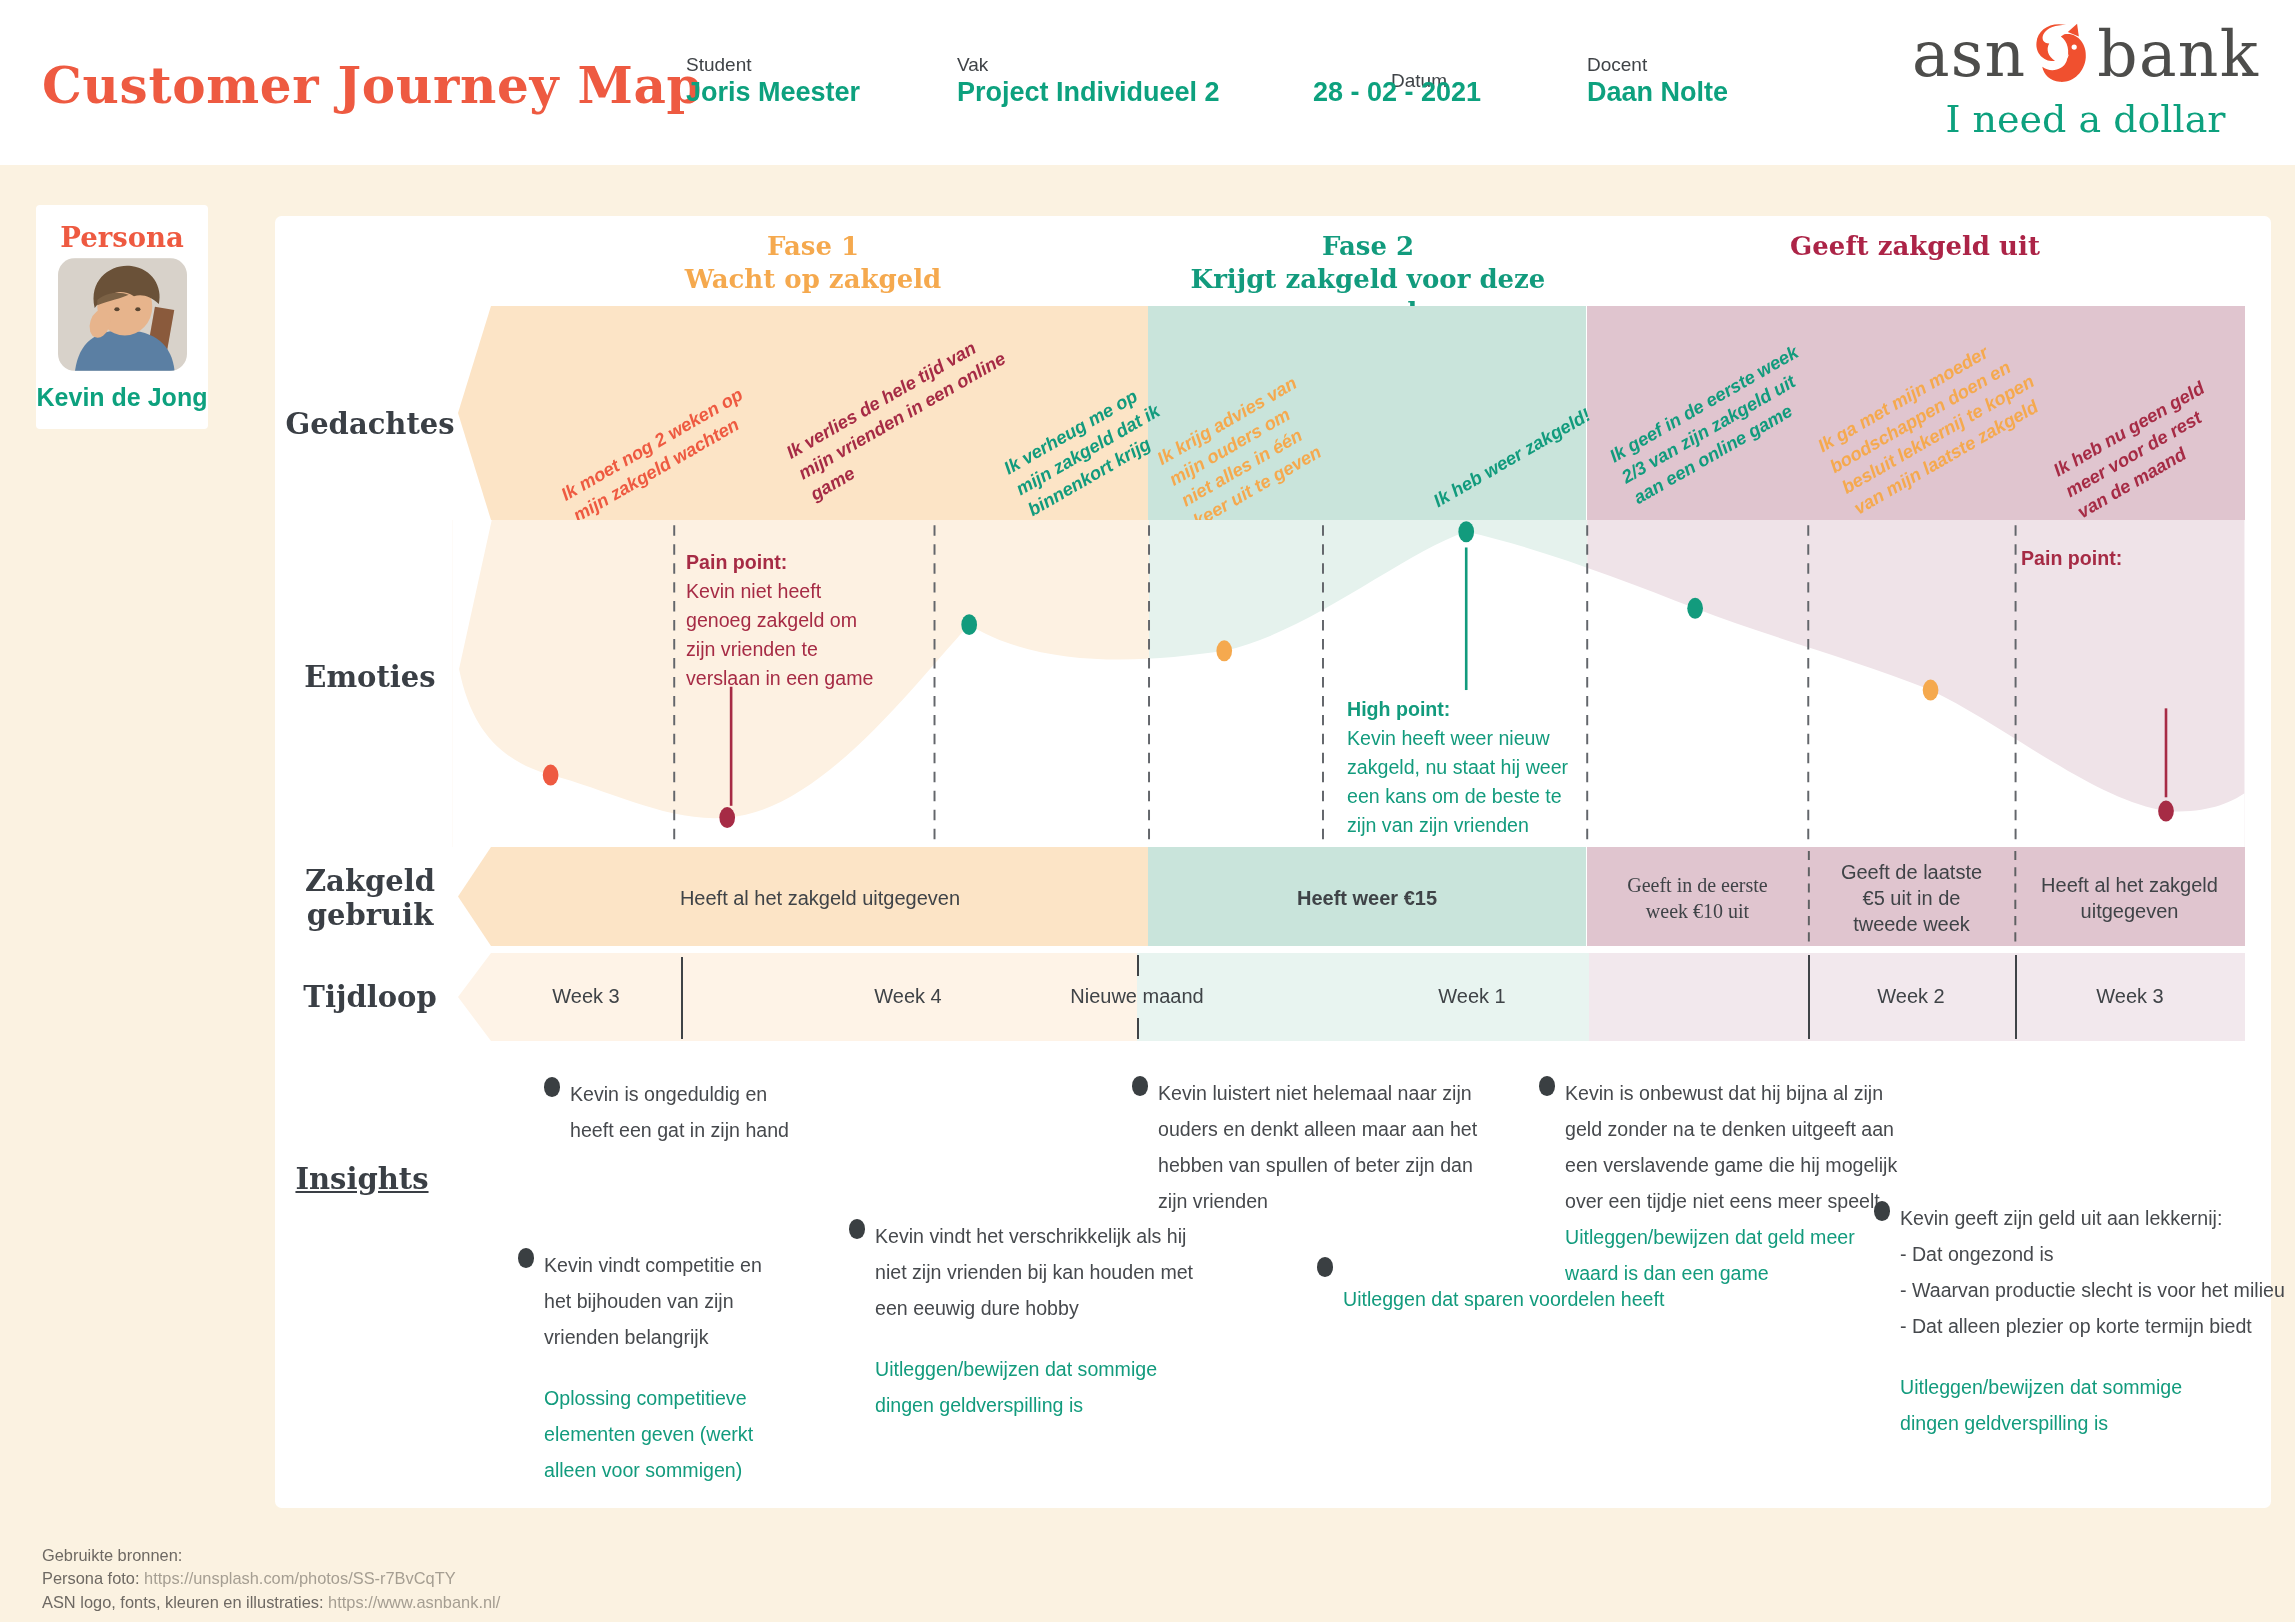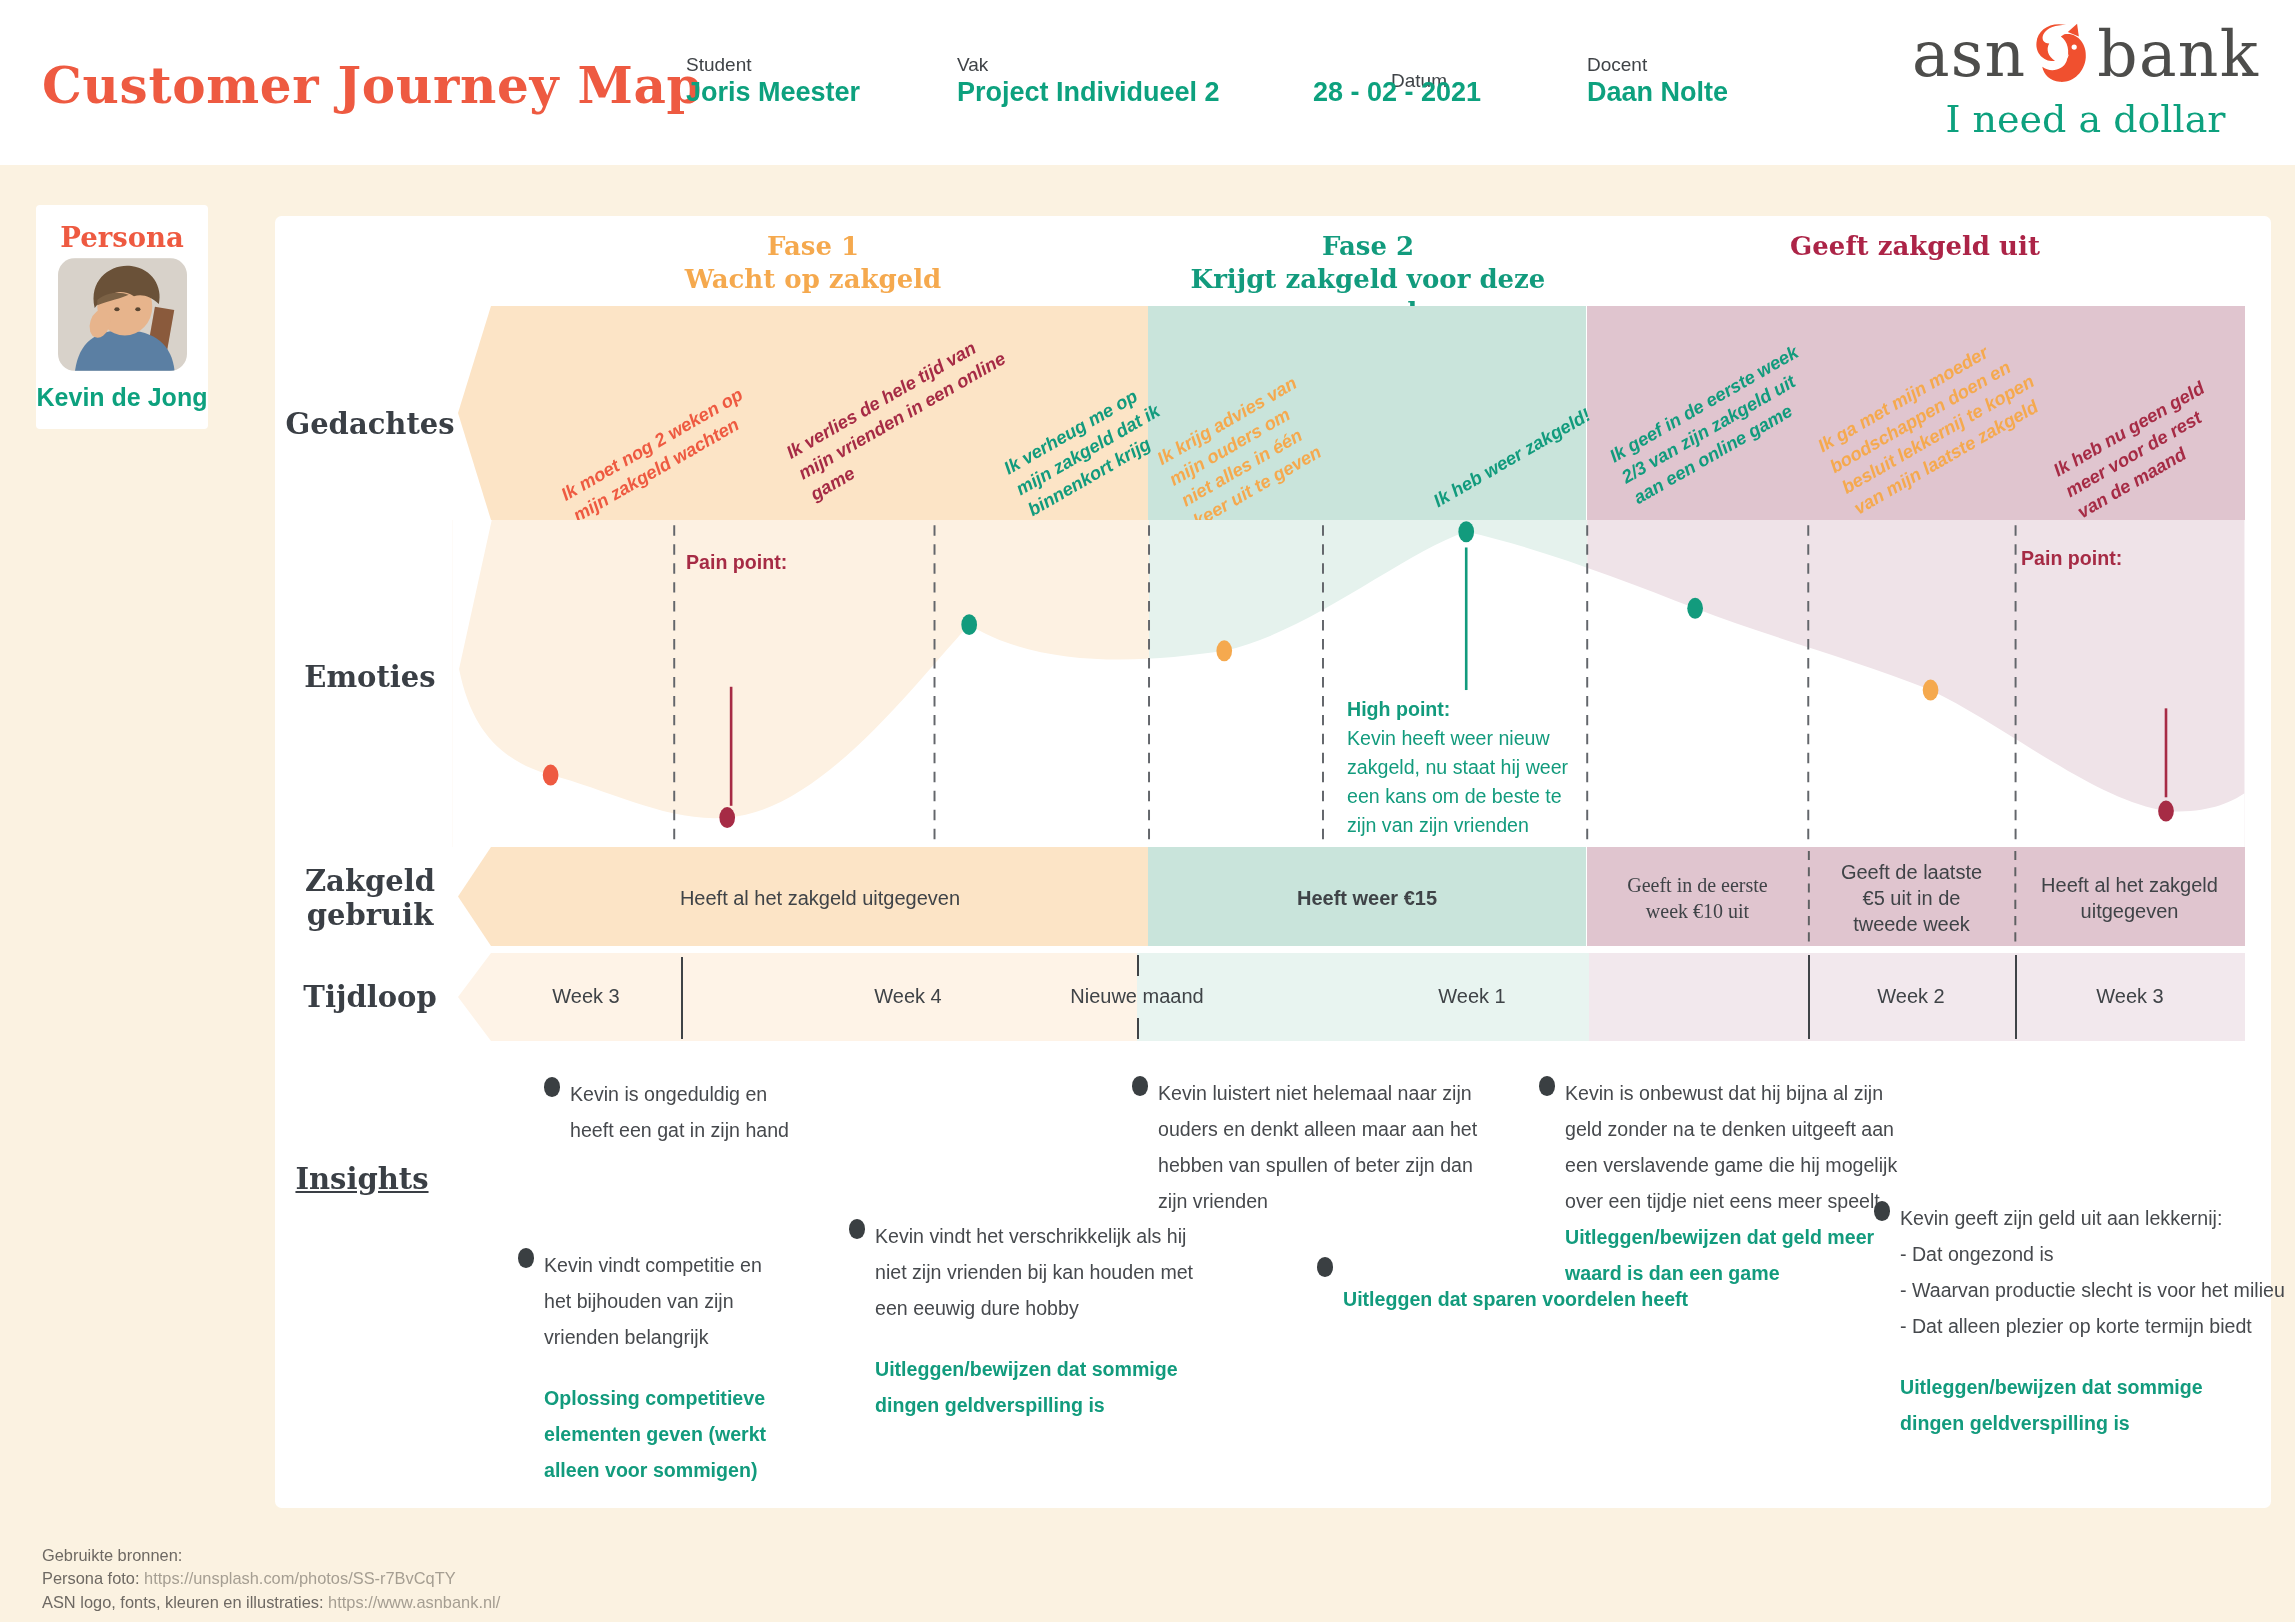--- a/index.html
+++ b/index.html
@@ -41,21 +41,21 @@
   .c-orange{color:#F5A94E;} .c-f3{color:#AC2447;}
   .note{position:absolute;font-size:19.6px;line-height:29px;}
   .note b{display:block;}
   .cell-text{position:absolute;font-size:20px;line-height:26px;color:#3F4347;text-align:center;}
   .tl-divider{position:absolute;width:2px;background:#3F4347;}
   .week-label{position:absolute;font-size:20px;color:#3F4347;text-align:center;transform:translateX(-50%);}
   
   .insight{position:absolute;}
   .insight .bullet{position:absolute;left:0;top:1.3px;width:15.7px;height:19.6px;border-radius:50%;background:#3A3F42;}
   .insight .itext{margin-left:26px;font-size:19.6px;line-height:36px;color:#46494D;}
-  .insight .isol{margin-left:26px;margin-top:25px;font-size:19.6px;line-height:36px;color:#129B7D;font-weight:bold;}
+  .insight .isol{margin-left:26px;margin-top:25px;font-size:19.6px;line-height:36px;color:#129B7D;}
   .insight .isol.tight{margin-top:0;}
   
   .footer-line{font-size:16.4px;color:#6E6963;}
   .footer-line .url{color:#A59E92;}
 </style>
 </head>
 <body>
 
 <div class="abs header-bar"></div>
 <div class="abs app-title">Customer Journey Map</div>
@@ -166,20 +166,21 @@
   <ellipse cx="790" cy="160" rx="12" ry="16" fill="#129B7D"></ellipse>
   <ellipse cx="1180" cy="200" rx="12" ry="16" fill="#F5A94E"></ellipse>
   <ellipse cx="1550" cy="18" rx="12" ry="16" fill="#129B7D"></ellipse>
   <ellipse cx="1900" cy="135" rx="12" ry="16" fill="#129B7D"></ellipse>
   <ellipse cx="2260" cy="260" rx="12" ry="16" fill="#F5A94E"></ellipse>
   <ellipse cx="2620" cy="445" rx="12" ry="16" fill="#A62B45"></ellipse>
 </svg>
 
 <div class="note c-crimson" style="left:686px;top:548px;width:222px;">
   <b>Pain point:</b>
+  <span>Kevin niet heeft<br>genoeg zakgeld om<br>zijn vrienden te<br>verslaan in een game</span>
 </div>
 <div class="note c-green" style="left:1347px;top:695px;width:236px;">
   <b>High point:</b>
   <span>Kevin heeft weer nieuw<br>zakgeld, nu staat hij weer<br>een kans om de beste te<br>zijn van zijn vrienden</span>
 </div>
 <div class="note c-crimson" style="left:2021px;top:544px;width:242px;">
   <b>Pain point:</b>
 </div>
 
 <div class="band pointed" style="left:458px;top:847px;width:690px;height:99px;background:#FCE4C6;"></div>

